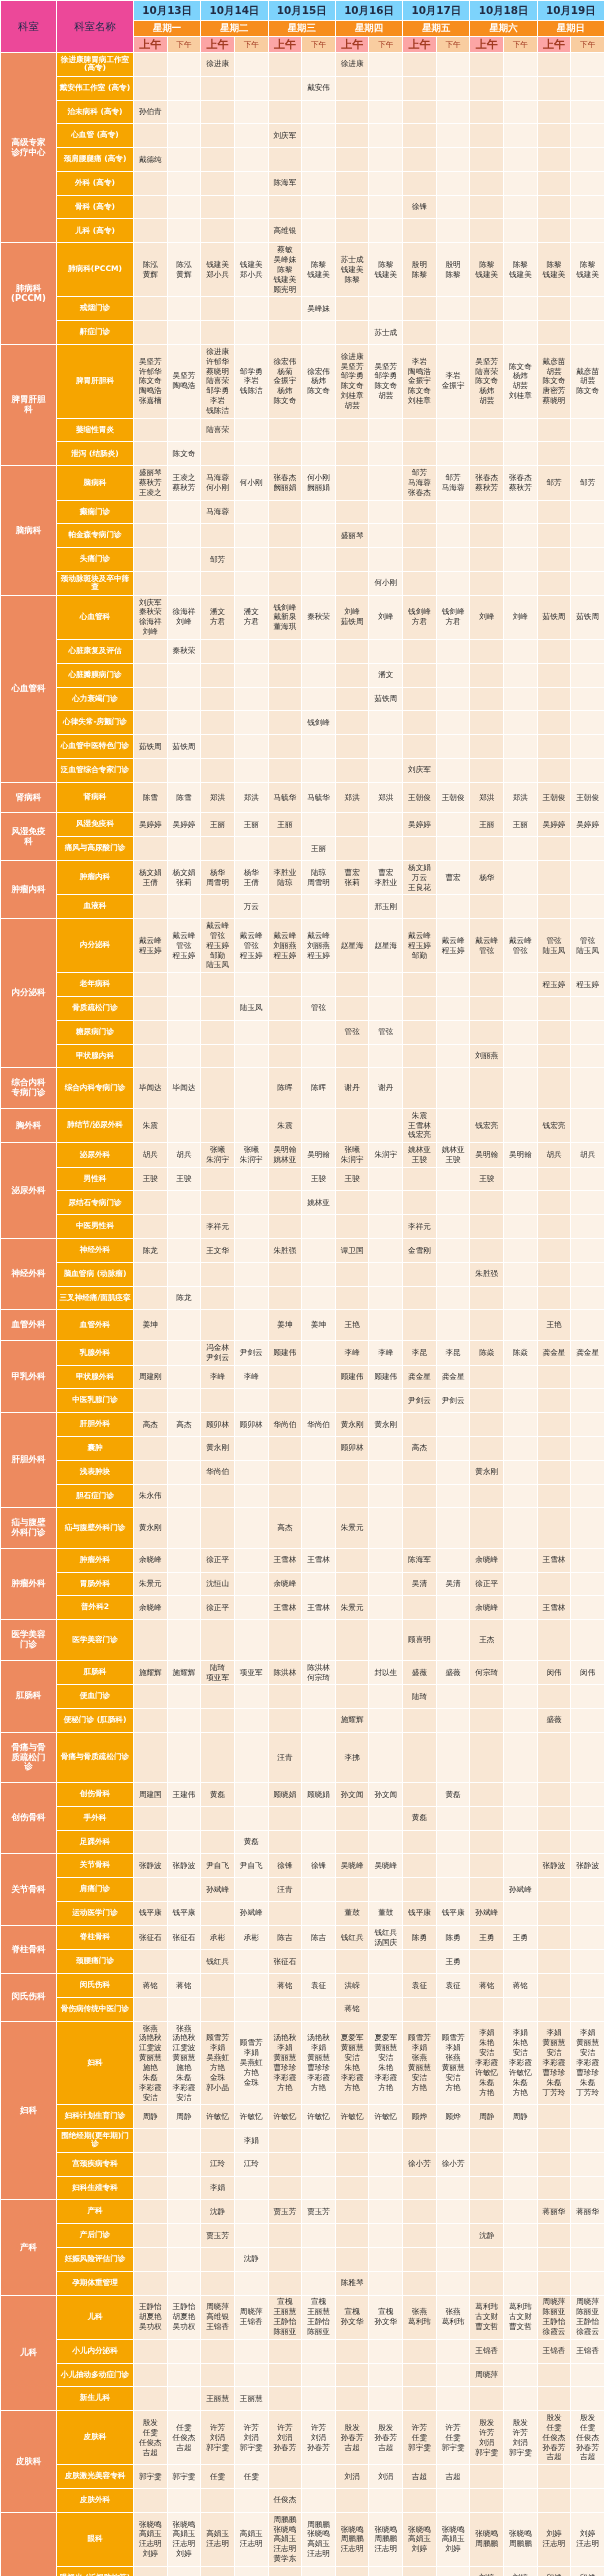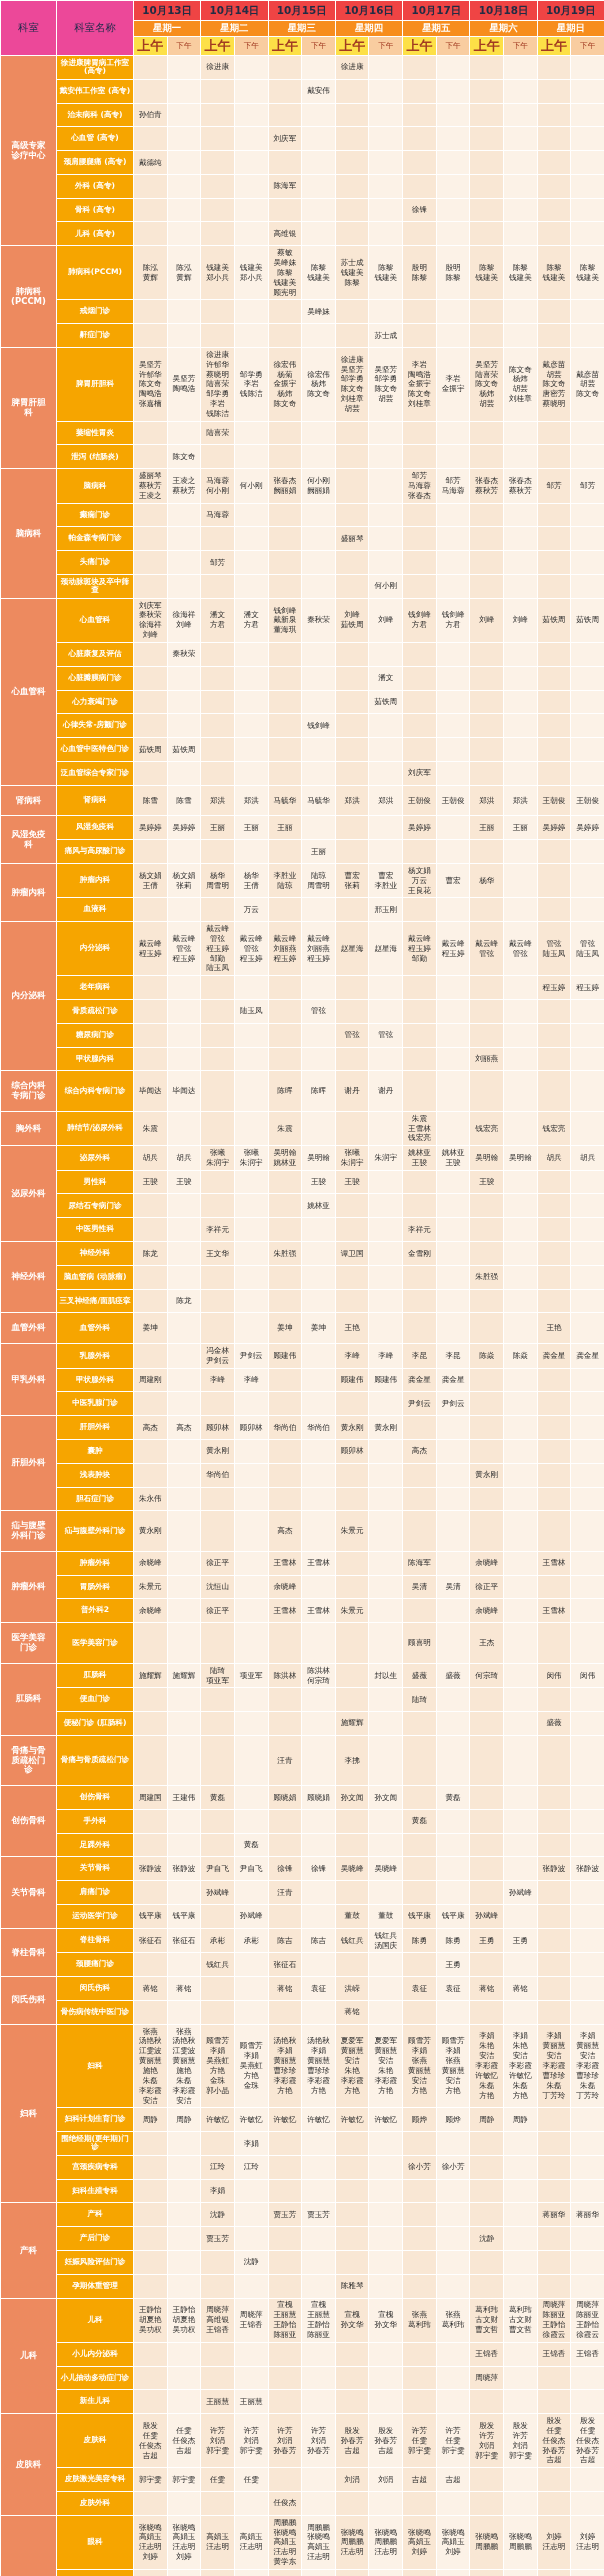--- a/index.html
+++ b/index.html
@@ -1,22 +1,22 @@
 <!DOCTYPE html>
 <html style="font-size:15px"><head>
 <meta charset="utf-8">
 <style>
   html,body{margin:0;padding:0;background:#ffffff;}
   body{width:605px;font-family:"DejaVu Sans",sans-serif;}
   table{border-collapse:collapse;table-layout:fixed;width:605px;}
   td,th{border:0.9px solid #ffffff;padding:0;text-align:center;vertical-align:middle;overflow:hidden;}
   .corner{background:#ec4899;color:#1c2b4a;font-weight:normal;font-size:10.4px;}
-  .h-date{background:#ef4444;color:#222c44;font-weight:bold;font-size:10.4px;height:19px;}
+  .h-date{background:#7dd3fc;color:#222c44;font-weight:bold;font-size:10.4px;height:19px;}
   .h-week{background:#f78d1d;color:#ffffff;font-weight:bold;font-size:9.4px;height:15px;margin-top:8px;}
-  .h-am{background:#fde047;color:#a23b22;font-weight:bold;font-size:13px;height:14px;}
+  .h-am{background:#fca5a5;color:#a23b22;font-weight:bold;font-size:11px;height:14px;}
   .h-pm{background:#f9cda0;color:#a23b22;font-weight:normal;font-size:7.6px;height:14px;}
   .group-cell{background:#ed8a5f;color:#ffffff;font-weight:bold;font-size:8.5px;line-height:1.15;padding:10px;}
   .dept-cell{background:#f6a500;color:#ffffff;font-weight:bold;font-size:7.6px;line-height:1.15;padding:1.9px 0.9px;height:19px;}
   .cell-am{background:#f9e7d4;}
   .cell-pm{background:#fcf2e7;}
   .cell-am,.cell-pm{height:19px;padding:1.9px 0;}
   .name{display:block;font-size:7.6px;line-height:1.3;color:#2b2b2b;font-family:"DejaVu Serif",serif;}
   .gstart{border-top:1.9px solid #ffffff;}
 </style>
 </head>

